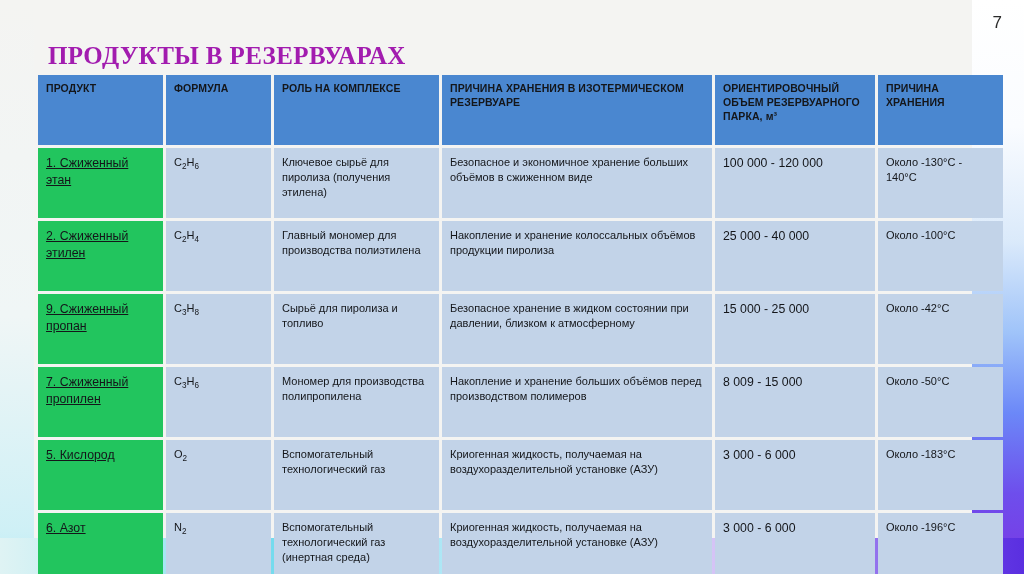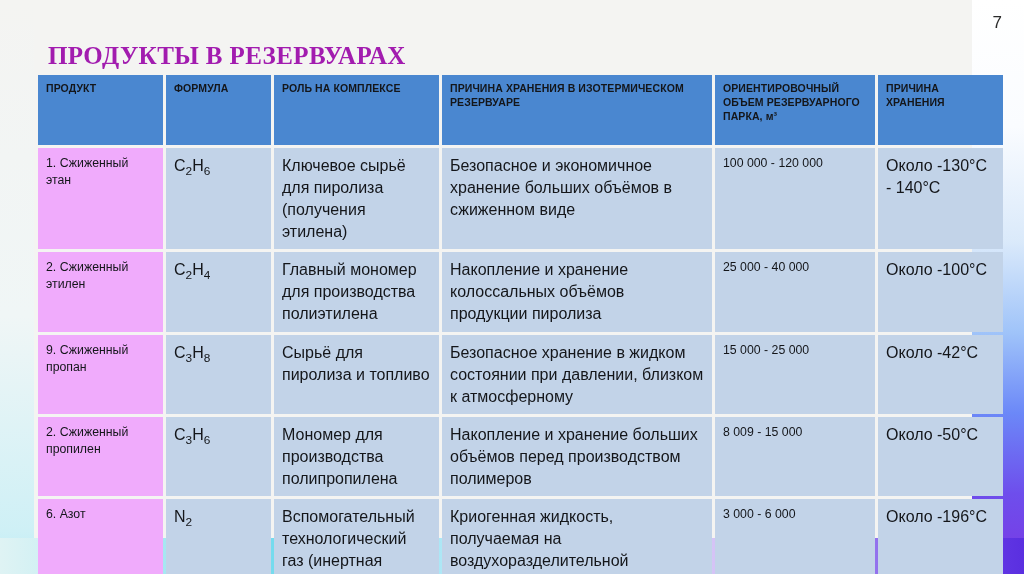--- a/index.html
+++ b/index.html
@@ -94,41 +94,42 @@
   }
   table.products {
     width: 100%;
     border-collapse: separate;
     border-spacing: 3px;
     table-layout: fixed;
   }
   table.products th,
   table.products td {
     vertical-align: top;
-    padding: 7px 8px 6px 8px;
+    padding: 7px 8px 16px 8px;
     color: #14161a;
     text-align: left;
   }
   thead th {
     background: #4a87d0;
     font-size: 10.5px;
     font-weight: bold;
     line-height: 1.32;
     letter-spacing: 0.1px;
     height: 70px;
   }
   tbody td {
     background: #c2d3e8;
-    font-size: 16px;
+    font-size: 11px;
     line-height: 1.38;
     height: 70px;
   }
   tbody td.col-product {
-    background: #f0abfc;
+    background: #22c55e;
     font-size: 12.3px;
+    text-decoration: underline;
   }
   tbody td.col-volume {
     font-weight: normal;
     font-size: 12.3px;
   }
   tbody tr.tall td { height: 70px; }
   tbody tr.last td { height: 74px; }
 
   .col-w1 { width: 125px; }
   .col-w2 { width: 105px; }
@@ -191,26 +192,34 @@
           </tr>
           <tr class="tall">
             <td class="col-product">9. Сжиженный пропан</td>
             <td class="col-formula"><span>C</span><sub>3</sub><span>H</span><sub>8</sub></td>
             <td class="col-role">Сырьё для пиролиза и топливо</td>
             <td class="col-reason"> Безопасное хранение в жидком состоянии при давлении, близком к атмосферному</td>
             <td class="col-volume">15 000 - 25 000</td>
             <td class="col-conditions">Около -42°С</td>
           </tr>
           <tr class="tall">
-            <td class="col-product">2. Сжиженный пропилен</td>
+            <td class="col-product">7. Сжиженный пропилен</td>
             <td class="col-formula"><span>C</span><sub>3</sub><span>H</span><sub>6</sub></td>
             <td class="col-role">Мономер для производства полипропилена</td>
             <td class="col-reason">Накопление и хранение больших объёмов перед производством полимеров</td>
             <td class="col-volume">8 009 - 15 000</td>
             <td class="col-conditions">Около -50°С</td>
+          </tr>
+          <tr class="tall">
+            <td class="col-product">5. Кислород</td>
+            <td class="col-formula"><span>O</span><sub>2</sub></td>
+            <td class="col-role">Вспомогательный технологический газ</td>
+            <td class="col-reason">Криогенная жидкость, получаемая на воздухоразделительной установке (АЗУ)</td>
+            <td class="col-volume">3 000 - 6 000</td>
+            <td class="col-conditions">Около -183°С</td>
           </tr>
           <tr class="last">
             <td class="col-product">6. Азот</td>
             <td class="col-formula"><span> N</span><sub>2</sub></td>
             <td class="col-role">Вспомогательный технологический газ (инертная среда)</td>
             <td class="col-reason">Криогенная жидкость, получаемая на воздухоразделительной установке (АЗУ)</td>
             <td class="col-volume">3 000 - 6 000</td>
             <td class="col-conditions">Около -196°С</td>
           </tr>
         </tbody>

